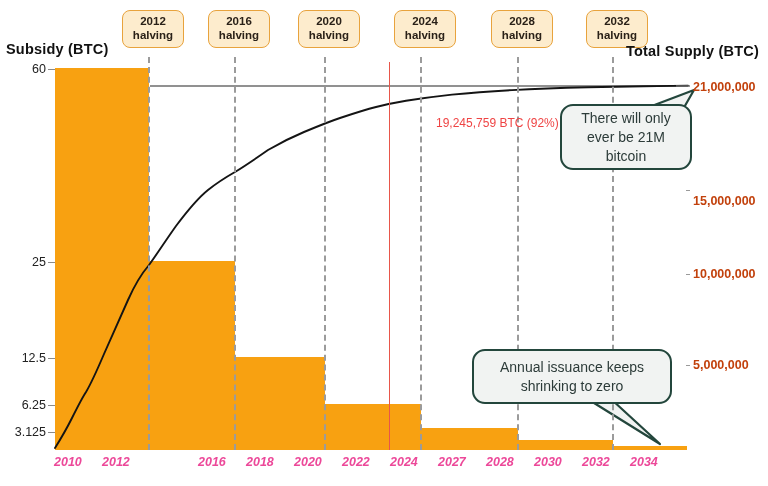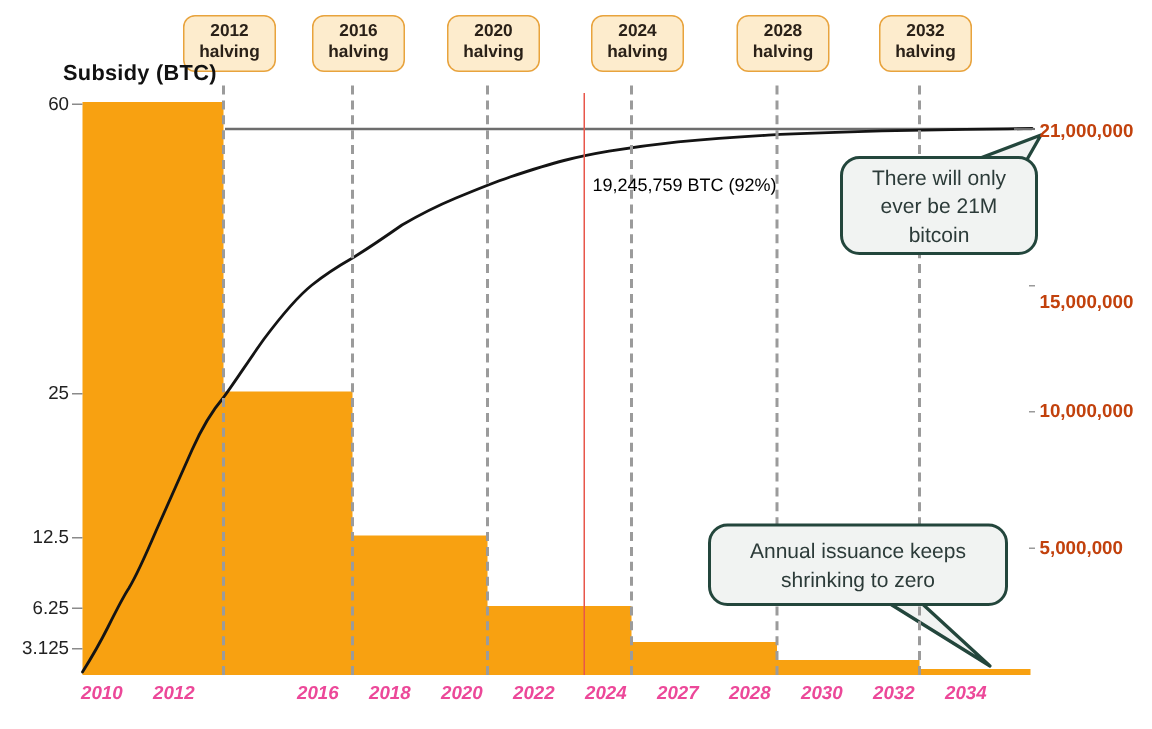--- a/index.html
+++ b/index.html
@@ -1,20 +1,20 @@
 <!DOCTYPE html>
 <html><head>
 <meta charset="utf-8">
 <style>
   html,body{margin:0;padding:0;background:#ffffff;}
   body{width:768px;height:486px;overflow:hidden;
        font-family:"Liberation Sans","DejaVu Sans",sans-serif;color:#1a1a1a;}
   #stage{position:relative;width:768px;height:422px;background:#fff;}
 
-  .axis-title{position:absolute;font-weight:bold;font-size:14.5px;color:#111;letter-spacing:.2px;white-space:nowrap;margin-left:36px;}
+  .axis-title{position:absolute;font-weight:bold;font-size:14.5px;color:#111;letter-spacing:.2px;white-space:nowrap;}
   #subsidy-title{left:6px;top:41px;}
   #supply-title{left:626px;top:43px;}
 
   .ytick-left{position:absolute;font-size:12.5px;color:#222;text-align:right;width:46px;white-space:nowrap;}
   .ytick-right{position:absolute;font-size:12.5px;color:#c2410c;font-weight:bold;white-space:nowrap;}
   .tickmark{position:absolute;background:#8a8a8a;height:1px;width:7px;}
   .tickmark-r{position:absolute;background:#9a9a9a;height:1px;width:4px;}
 
   .xtick{position:absolute;font-size:12.5px;font-weight:bold;color:#ec4899;text-align:left;width:48px;white-space:nowrap;font-style:italic;}
 
@@ -22,21 +22,21 @@
        text-align:center;font-size:11.5px;line-height:13.5px;font-weight:bold;color:#2a2118;
        padding:4px 0 5px 0;width:60px;}
 
   .vdash{position:absolute;width:0;border-left:2.4px dashed #9b9b9b;}
   .vline-red{position:absolute;width:1.3px;background:#e8564a;}
 
   .bubble{position:absolute;background:#f1f3f2;border:2.2px solid #23463c;border-radius:13px;
        color:#2c3b39;font-size:14px;line-height:19px;text-align:center;
        display:flex;align-items:center;justify-content:center;padding:4px 8px;box-sizing:border-box;}
 
-  .callout{position:absolute;font-size:12px;color:#000000;white-space:nowrap;}
+  .callout{position:absolute;font-size:12px;color:#ef4444;white-space:nowrap;margin-left:41px;}
 
   svg{position:absolute;left:0;top:0;overflow:visible;}
 </style>
 </head>
 <body>
 
 <div id="stage">
 
   <svg width="768" height="486">
 
@@ -91,20 +91,21 @@
       <div class="vdash" style="left: 612px; top: 57px; height: 393px;"></div>
       <div class="halving-box" style="left: 586px; top: 10px;">
         <div>2032</div>
         <div>halving</div>
       </div>
     </div>
 
   <div class="vline-red" style="left:389px;top:62px;height:388px;"></div>
 
   <div class="axis-title" id="subsidy-title">Subsidy (BTC)</div>
+  <div class="axis-title" id="supply-title">Total Supply (BTC)</div>
 
   <div id="left-ticks">
       <div class="ytick-left" style="left: 0px; top: 62px;">60</div>
       <div class="tickmark" style="left: 48px; top: 69px;"></div>
       <div class="ytick-left" style="left: 0px; top: 255px;">25</div>
       <div class="tickmark" style="left: 48px; top: 262px;"></div>
       <div class="ytick-left" style="left: 0px; top: 351px;">12.5</div>
       <div class="tickmark" style="left: 48px; top: 358px;"></div>
       <div class="ytick-left" style="left: 0px; top: 398px;">6.25</div>
       <div class="tickmark" style="left: 48px; top: 405px;"></div>

